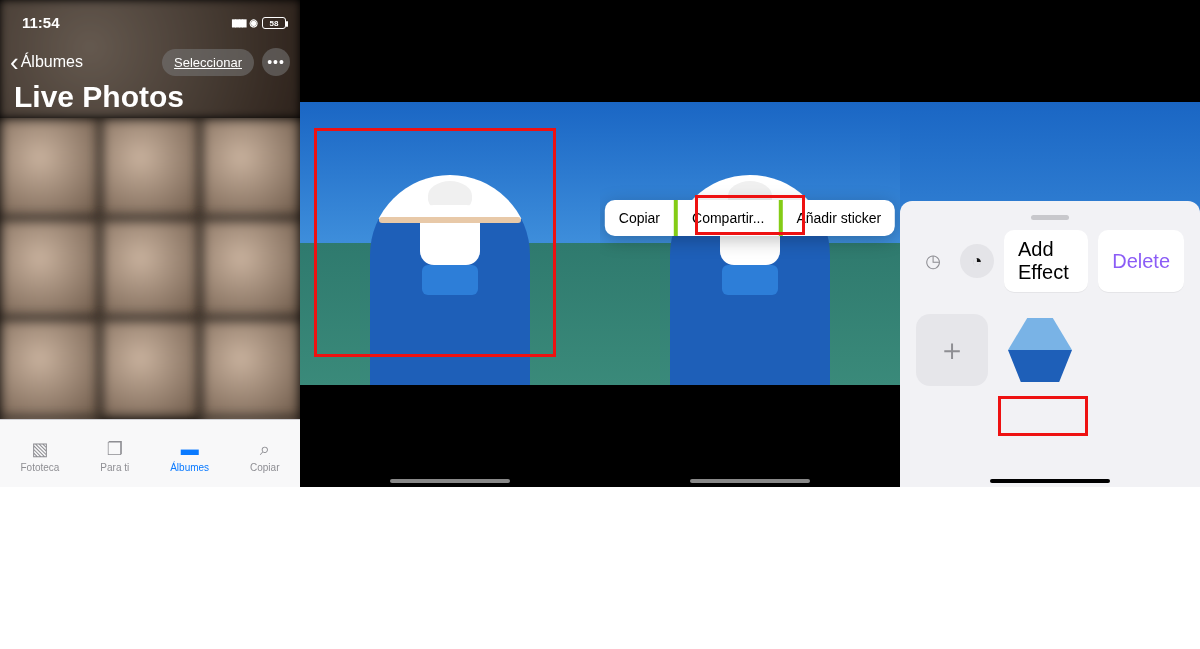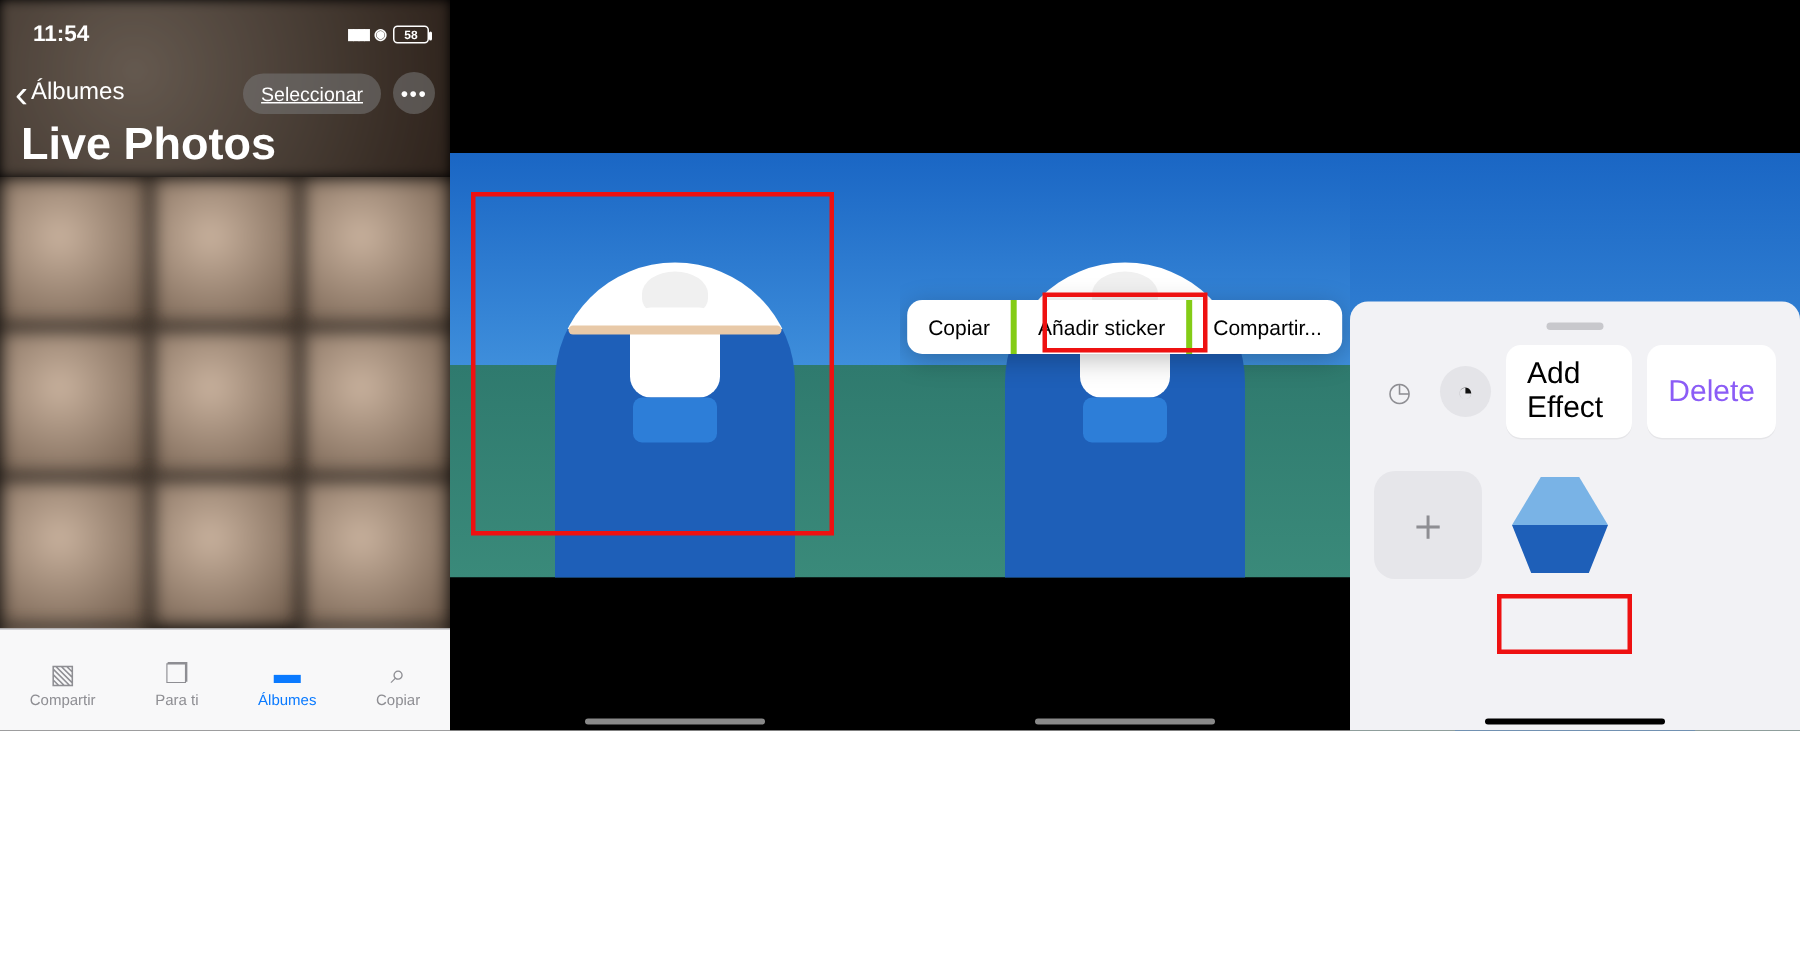--- a/index.html
+++ b/index.html
@@ -207,21 +207,21 @@
       <div class="thumb blur"></div>
       <div class="thumb blur"></div>
       <div class="thumb selected"></div>
       <div class="thumb empty"></div>
     </div>
   </div>
 
   <div class="tabbar">
     <div class="tab">
       <span class="ico">▧</span>
-      <span>Compartir</span>
+      <span>Fototeca</span>
     </div>
     <div class="tab">
       <span class="ico">❐</span>
       <span>Para ti</span>
     </div>
     <div class="tab active">
       <span class="ico">▬</span>
       <span>Álbumes</span>
     </div>
     <div class="tab">
@@ -252,22 +252,22 @@
     <div class="board"></div>
     <div class="kid">
       <div class="arms"></div>
         <div class="hat"></div>
         <div class="body"></div>
         <div class="shorts"></div>
     </div>
   </div>
   <div class="context-menu">
     <div class="item">Copiar</div>
+    <div class="item">Compartir...</div>
     <div class="item">Añadir sticker</div>
-    <div class="item">Compartir...</div>
   </div>
   <div class="red-box"></div>
   <div class="home-ind"></div>
 </div>
 
 <div class="panel p4">
   <div class="photo-area">
     <div class="sky"></div>
     <div class="board"></div>
     <div class="kid">

